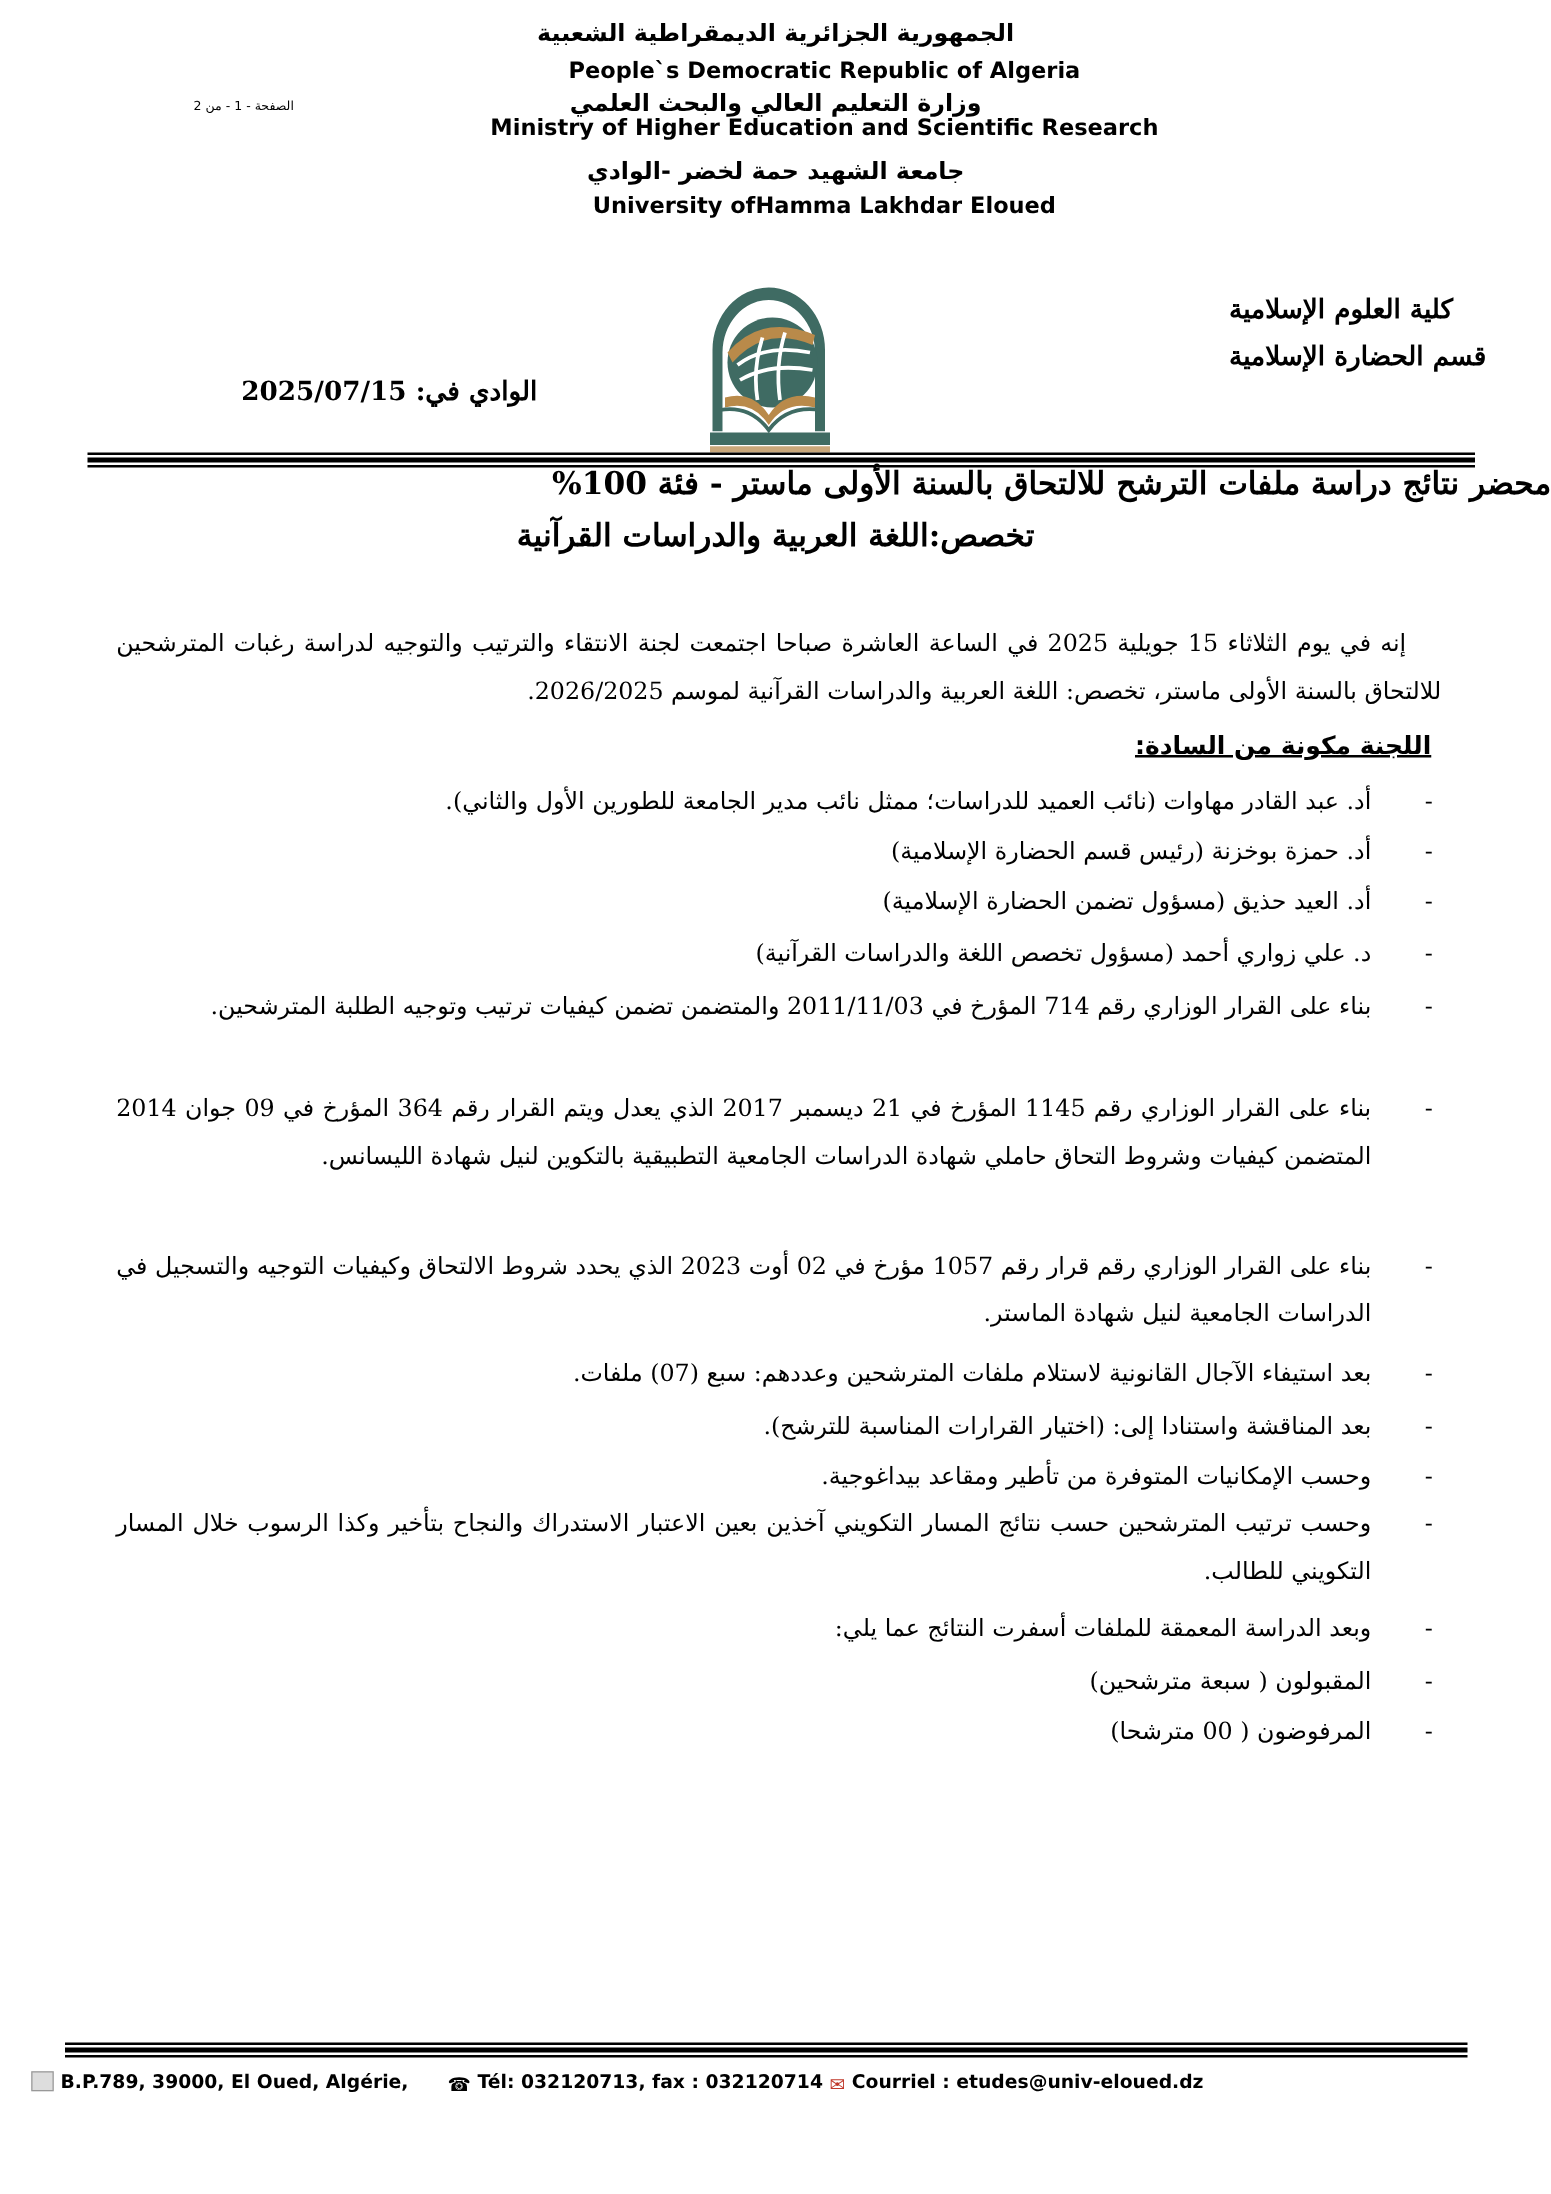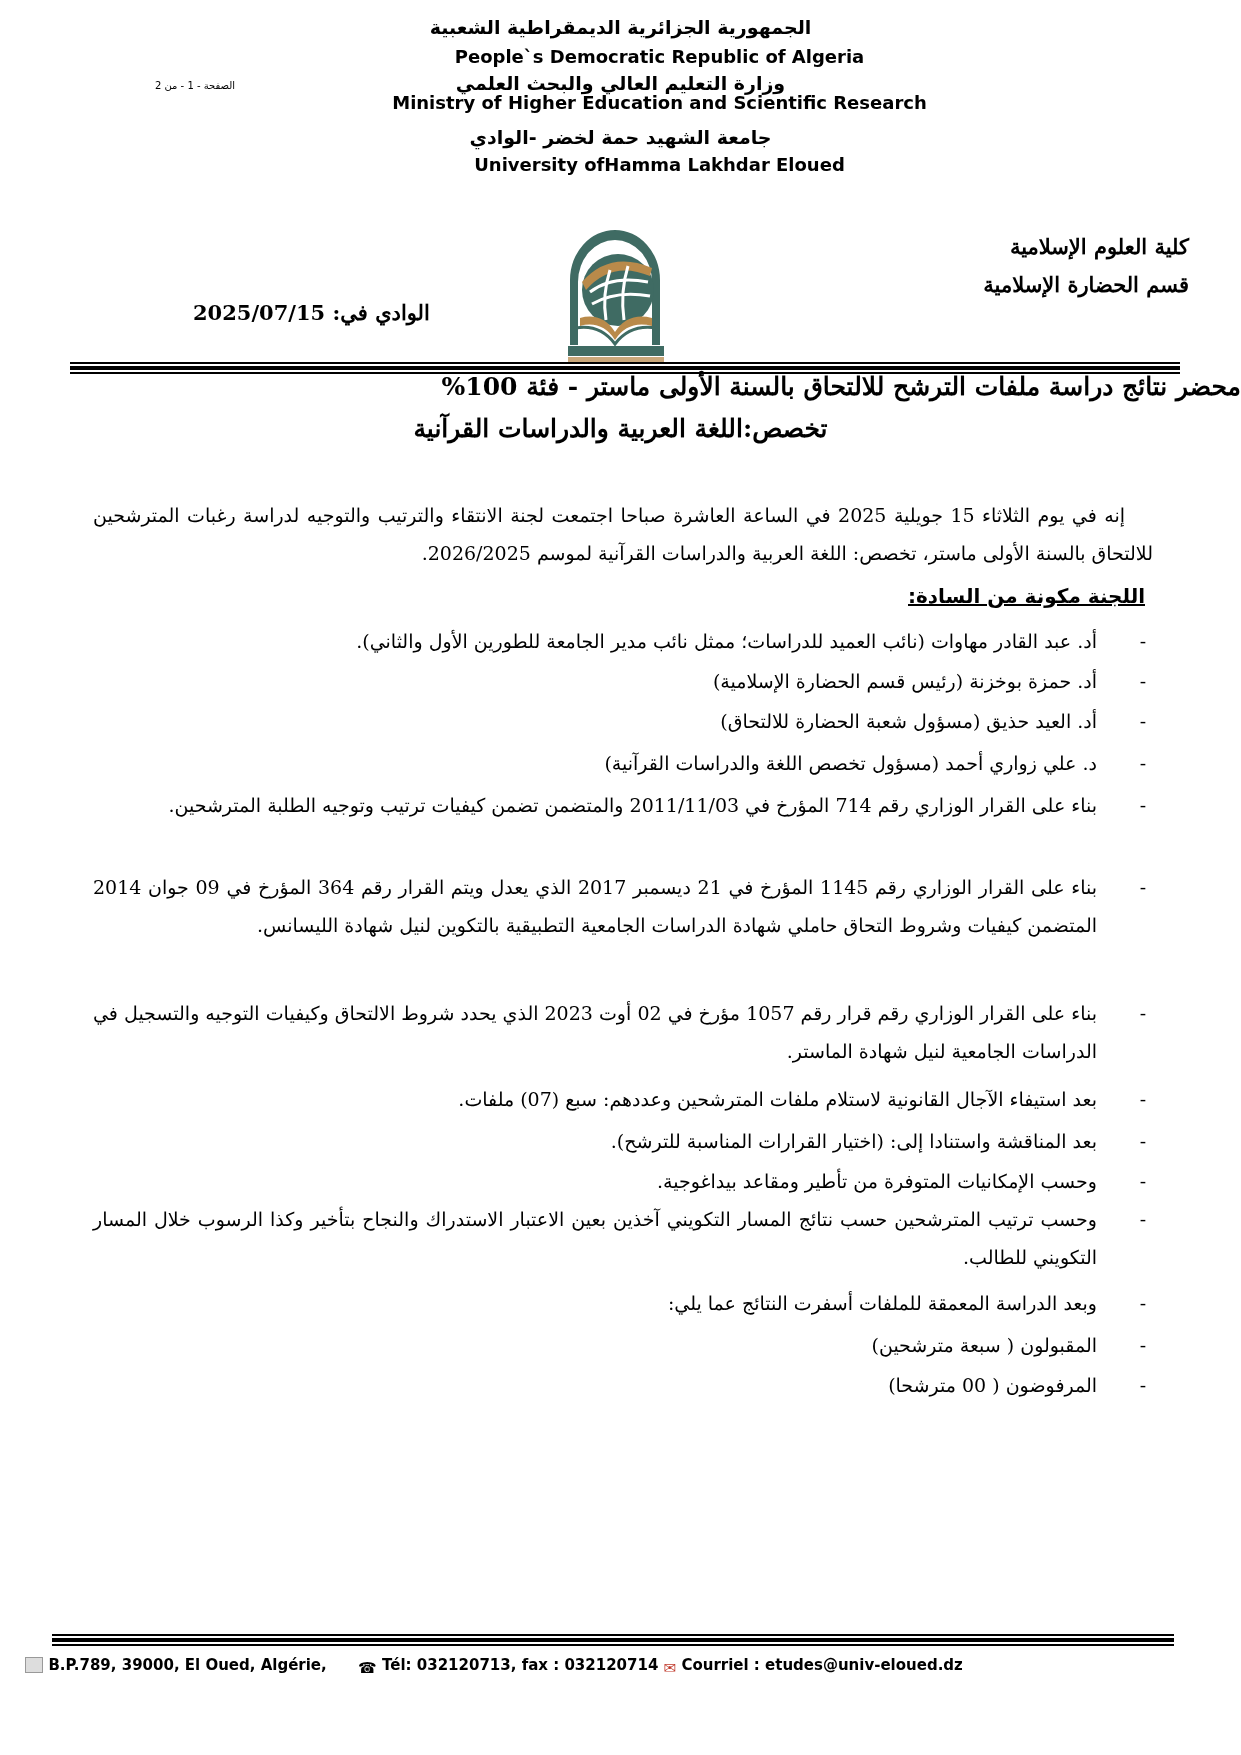--- a/index.html
+++ b/index.html
@@ -12,21 +12,21 @@
       position: absolute; left: 0; width: 1241px; text-align: center;
       font-family: "DejaVu Sans", sans-serif; font-weight: bold;
     }
     .hdr-ar { font-size: 19px; }
     .hdr-en { font-size: 18px; padding-left: 39px; }
     .page-num {
       left: 110px; top: 80px; width: 170px; text-align: center;
       font-size: 10px; direction: rtl;
     }
     .faculty {
-      right: 52px; top: 228px; text-align: right; direction: rtl;
+      right: 52px; top: 228px; text-align: left; direction: rtl;
       font-size: 21px; font-weight: bold; line-height: 38px;
       font-family: "DejaVu Serif", serif;
     }
     .date-line {
       left: 193px; top: 300px; direction: rtl; font-weight: bold;
       font-size: 21px; font-family: "DejaVu Serif", serif;
     }
     .logo { left: 540px; top: 220px; width: 150px; height: 148px; }
     .rule {
       position: absolute; left: 70px; width: 1110px; height: 12px;
@@ -114,21 +114,21 @@
 <div class="bullet-item" style="top:622px;right:88px;width:1010px;">
   <span class="dash" style="right:0;">-</span>
   <span class="txt" style="margin-right:56px;">أد. عبد القادر مهاوات (نائب العميد للدراسات؛ ممثل نائب مدير الجامعة للطورين الأول والثاني).</span>
 </div>
 <div class="bullet-item" style="top:662px;right:88px;width:1010px;">
   <span class="dash">-</span>
   <span class="txt" style="margin-right:56px;">أد. حمزة بوخزنة  (رئيس قسم الحضارة الإسلامية)</span>
 </div>
 <div class="bullet-item" style="top:702px;right:88px;width:1010px;">
   <span class="dash">-</span>
-  <span class="txt" style="margin-right:56px;">أد. العيد حذيق (مسؤول شعبة الحضارة للالتحاق)</span>
+  <span class="txt" style="margin-right:56px;">أد. العيد حذيق (مسؤول تضمن الحضارة الإسلامية)</span>
 </div>
 <div class="bullet-item" style="top:744px;right:88px;width:1010px;">
   <span class="dash">-</span>
   <span class="txt" style="margin-right:56px;">د. علي زواري أحمد (مسؤول تخصص اللغة والدراسات القرآنية)</span>
 </div>
 
 <div class="bullet-item" style="top:786px;right:88px;width:1060px;">
   <span class="dash">-</span>
   <span class="txt" style="margin-right:56px;">بناء على القرار الوزاري رقم 714 المؤرخ في 2011/11/03 والمتضمن تضمن كيفيات ترتيب وتوجيه الطلبة المترشحين.</span>
 </div>

